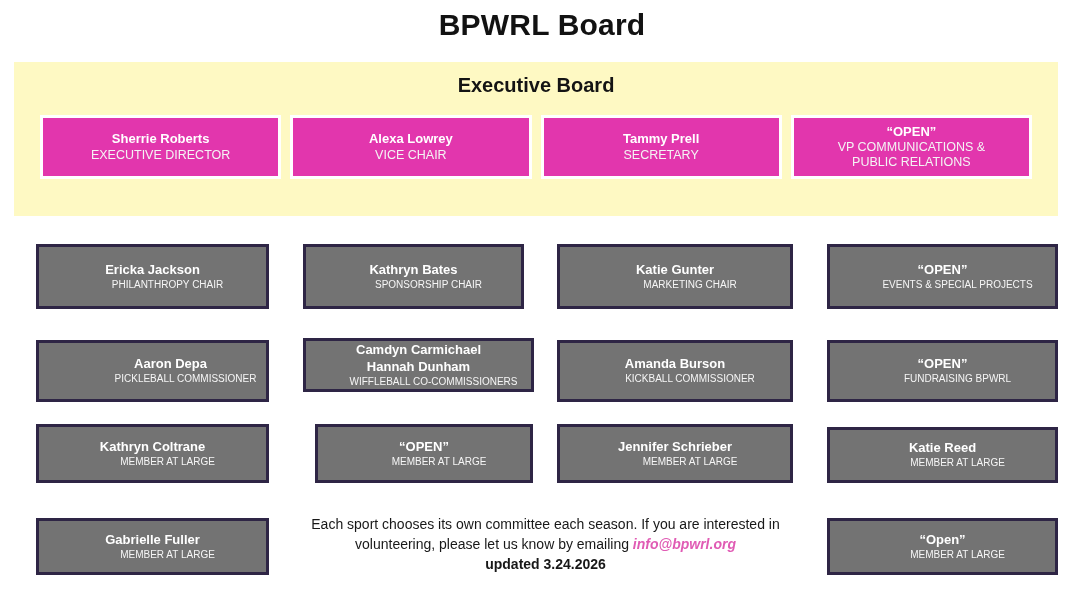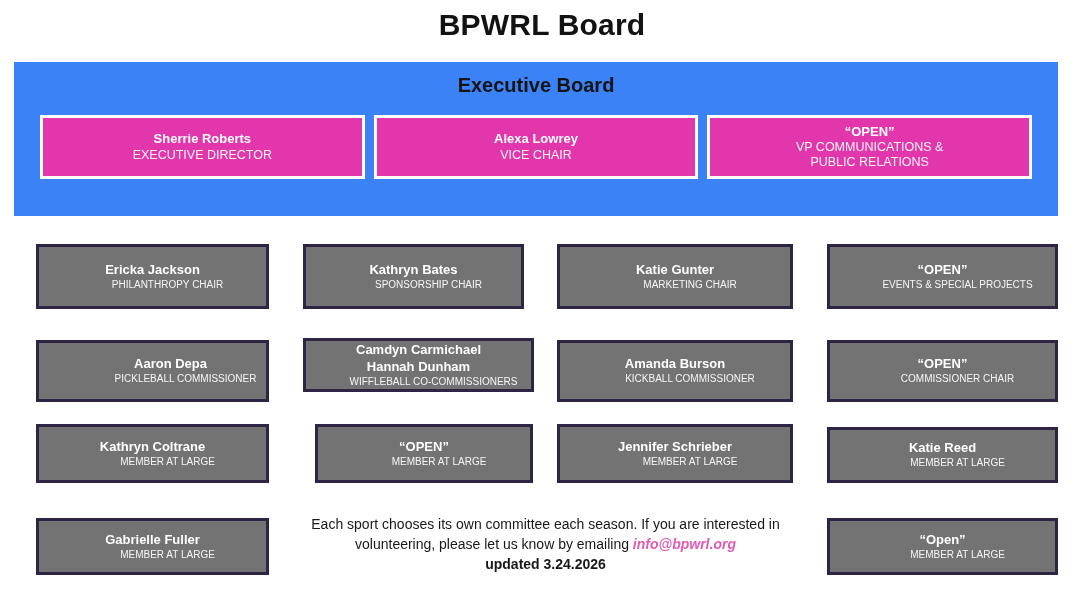--- a/index.html
+++ b/index.html
@@ -20,21 +20,21 @@
     font-weight:bold;
     color:#121212;
     letter-spacing:0.2px;
   }
 
   
   .exec-banner{
     position:absolute;
     left:14px;top:62px;
     width:1044px;height:154px;
-    background:#3b82f6;
+    background:#fef9c3;
   }
   .exec-banner-title{
     position:absolute;
     left:0;top:12px;width:1044px;
     text-align:center;
     font-size:20px;
     font-weight:bold;
     color:#141414;
   }
   .exec-row{
@@ -123,20 +123,24 @@
       <div class="nm">Sherrie Roberts</div>
       <div class="rl">EXECUTIVE DIRECTOR</div>
     </div>
 
     <div class="exec-card">
       <div class="nm">Alexa Lowrey</div>
       <div class="rl">VICE CHAIR</div>
     </div>
 
 
+    <div class="exec-card">
+      <div class="nm">Tammy Prell</div>
+      <div class="rl">SECRETARY</div>
+    </div>
 
     <div class="exec-card">
       <div class="nm">“OPEN”</div>
       <div class="rl">VP COMMUNICATIONS &amp;</div>
       <div class="rl">PUBLIC RELATIONS</div>
     </div>
 
   </div>
 </div>
 
@@ -171,21 +175,21 @@
   <div class="rl">WIFFLEBALL CO-COMMISSIONERS</div>
 </div>
 
 <div class="card" style="left:557px;top:340px;width:236px;height:62px;">
   <div class="nm">Amanda Burson</div>
   <div class="rl">KICKBALL COMMISSIONER</div>
 </div>
 
 <div class="card" style="left:827px;top:340px;width:231px;height:62px;">
   <div class="nm">“OPEN”</div>
-  <div class="rl">COMMISSIONER CHAIR</div>
+  <div class="rl">FUNDRAISING BPWRL</div>
 </div>
 
 <div class="card" style="left:36px;top:424px;width:233px;height:59px;">
   <div class="nm">Kathryn Coltrane</div>
   <div class="rl">MEMBER AT LARGE</div>
 </div>
 
 <div class="card" style="left:315px;top:424px;width:218px;height:59px;">
   <div class="nm">“OPEN”</div>
   <div class="rl">MEMBER AT LARGE</div>

